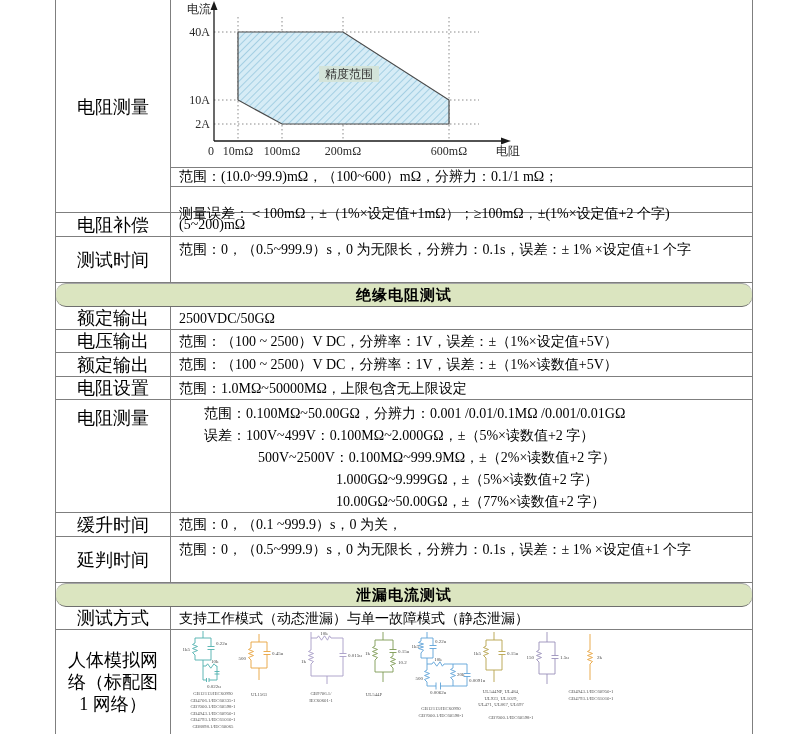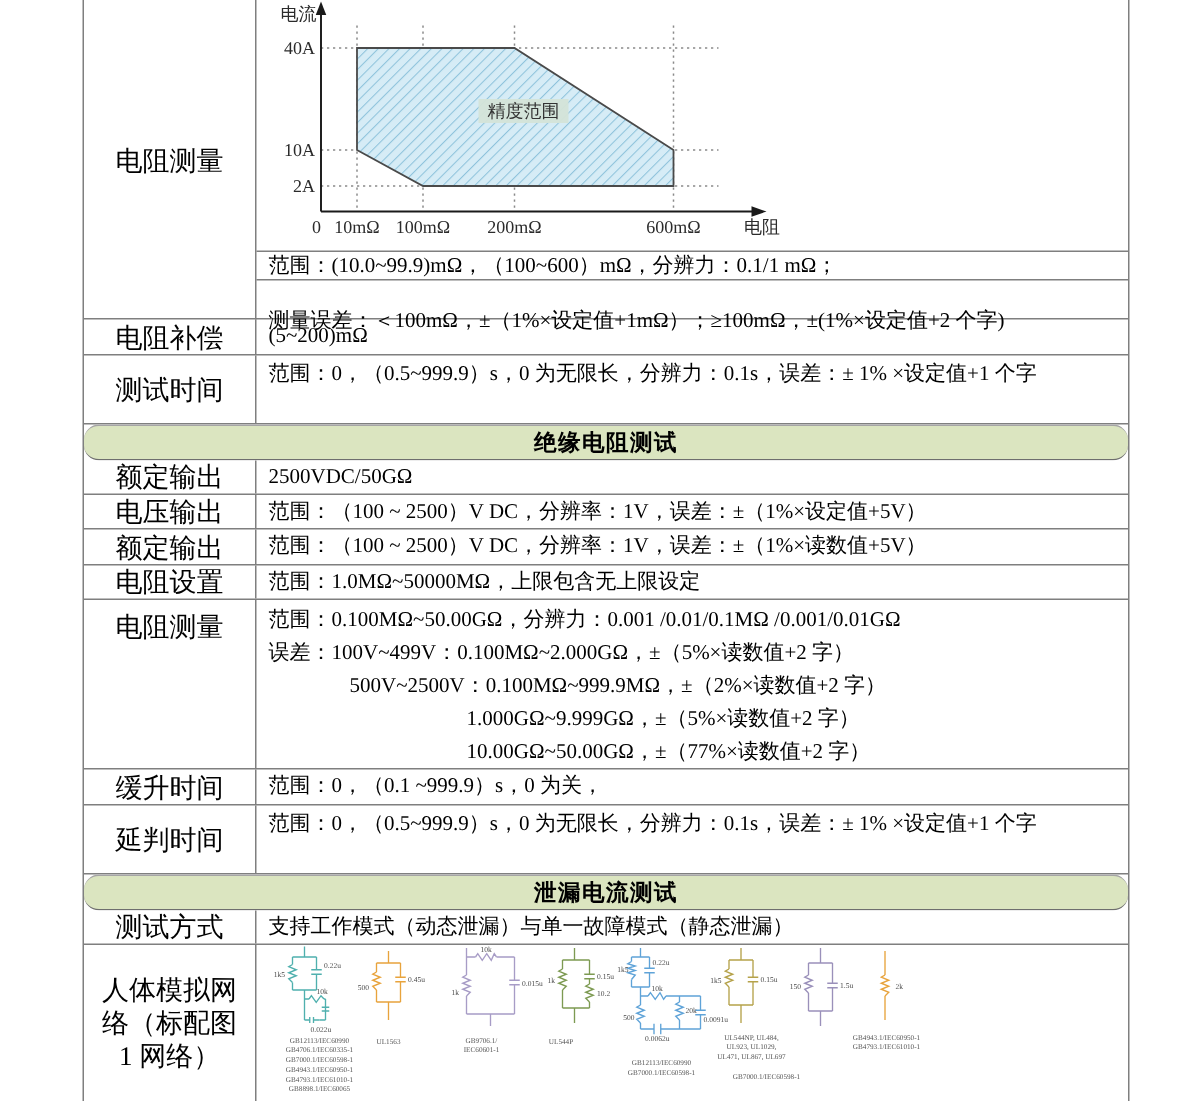--- a/index.html
+++ b/index.html
@@ -16,21 +16,21 @@
   .lc{
     width:115px;flex:none;box-sizing:border-box;border-right:1px solid #7f7f7f;
     display:flex;align-items:center;justify-content:center;text-align:center;
     font-size:18px;padding:0 7px;line-height:22px;
   }
   .cc{
     flex:1;min-width:0;box-sizing:border-box;font-size:14px;
     display:flex;align-items:center;padding:0 4px 0 8px;line-height:21px;
   }
   .cc.multi{flex-direction:column;align-items:stretch;justify-content:flex-start;padding-top:3px;}
-  .cc.multi div{line-height:22px;}
+  .cc.multi div{line-height:22px;margin-left:25px;}
   .indent1{padding-left:54px;}
   .indent2{padding-left:132px;}
   .subrow{box-sizing:border-box;display:flex;align-items:center;padding-left:8px;font-size:14px;}
   .rightcol{flex:1;min-width:0;display:flex;flex-direction:column;}
   .section{
     height:24px;background:#dbe5c0;border-bottom:1px solid #6e6e6e;border-top:1px solid #a5a5a5;
     display:flex;align-items:center;justify-content:center;
     font-weight:bold;font-size:15px;letter-spacing:1px;border-radius:10px;
   }
   .chartcell{padding:0;}

